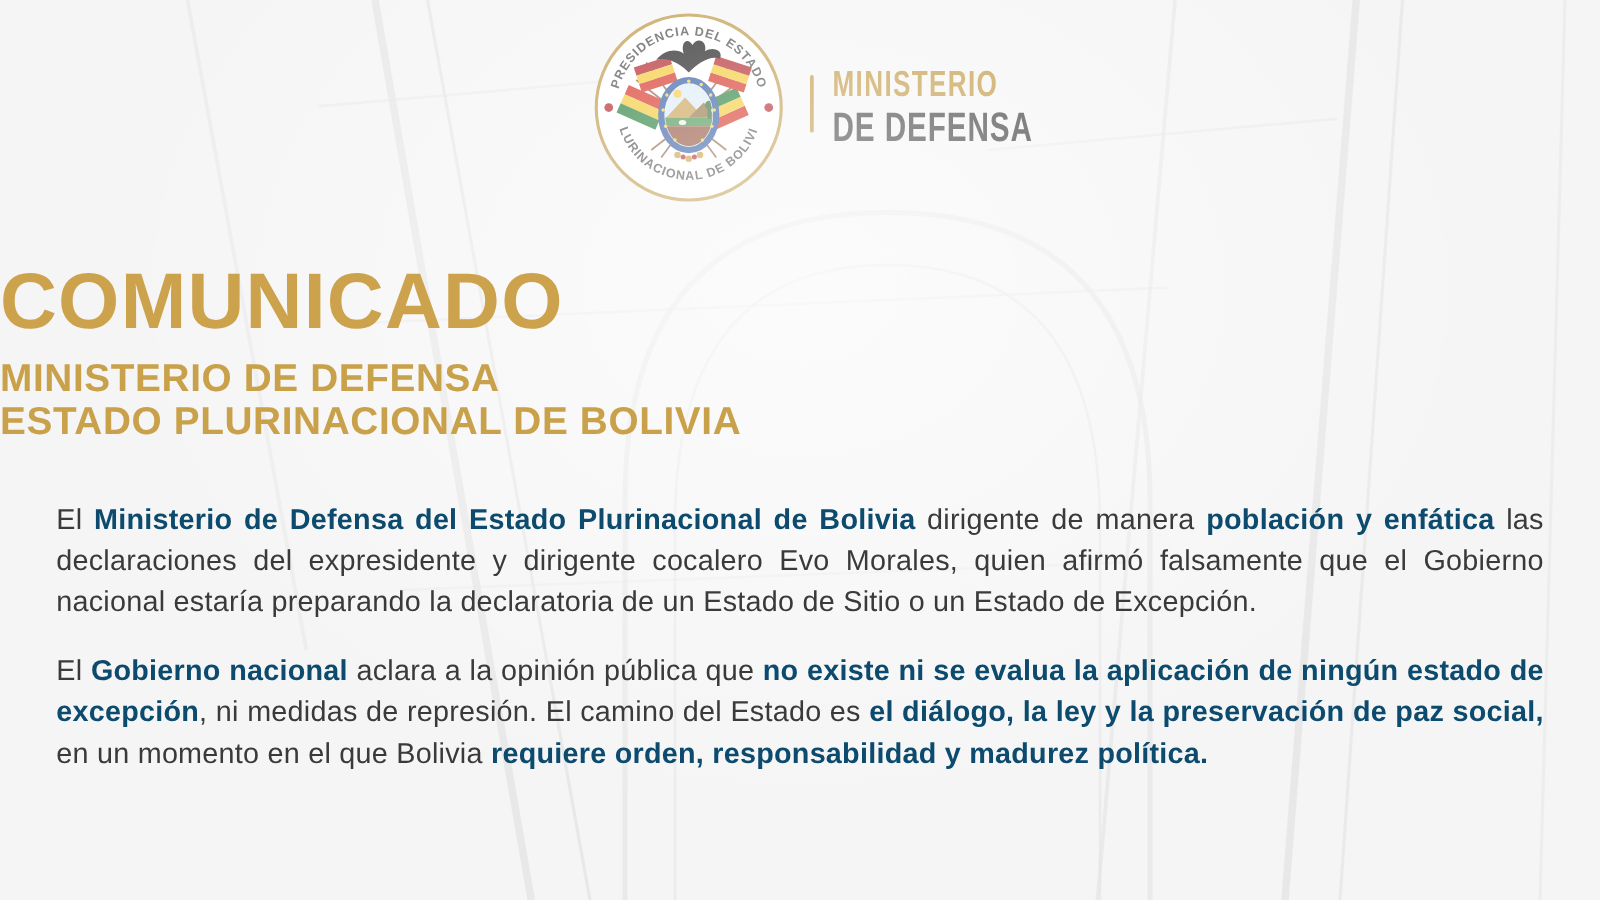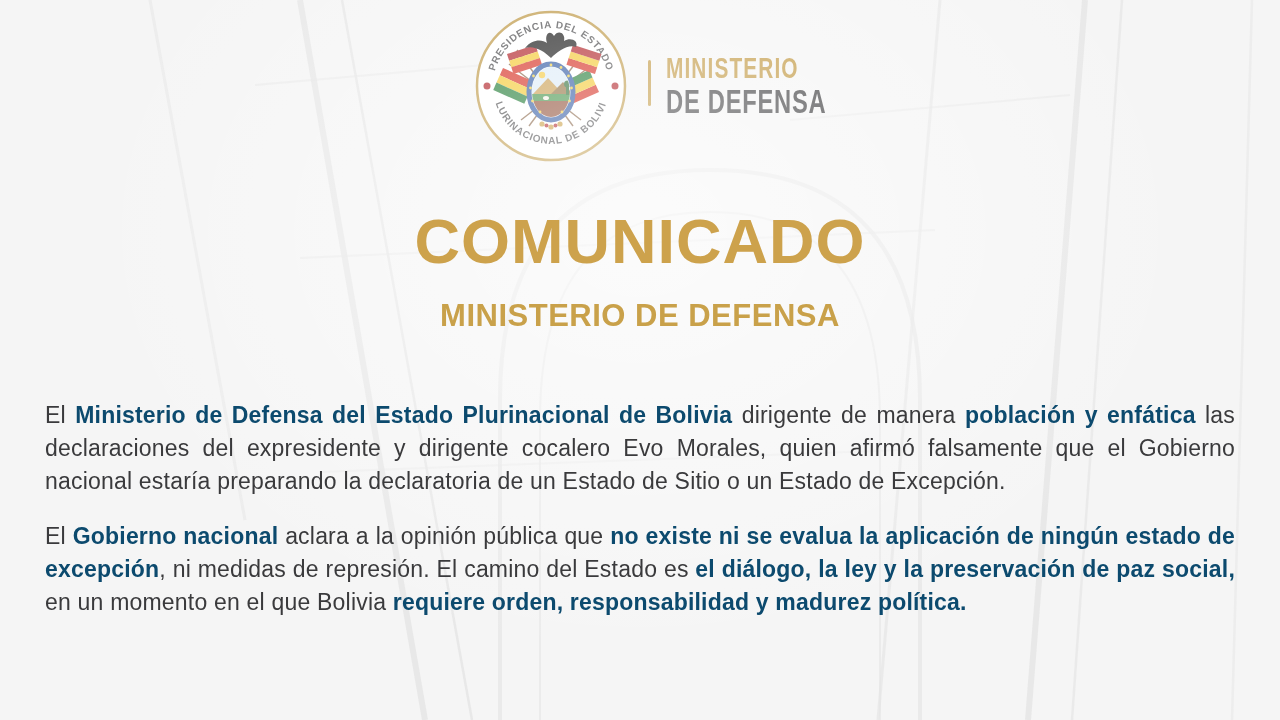--- a/index.html
+++ b/index.html
@@ -40,28 +40,28 @@
   }
   .brand-line2 {
     font-size: 33px; font-weight: bold; color: #3a3a3c;
     letter-spacing: 1px; line-height: 1.05; margin-top: 2px;
     transform: scaleX(0.72); transform-origin: left top;
   }
 
   
   .title-block {
     position: absolute; left: 0; top: 210px; width: 1280px;
-    text-align: center; z-index: 2;
+    text-align: left; z-index: 2;
   }
   .title-main {
     font-size: 63px; font-weight: bold; color: #cda24c;
     letter-spacing: 1px; line-height: 1;
   }
   .title-sub {
-    margin-top: 26px;
+    margin-top: 13px;
     font-size: 31px; font-weight: bold; color: #c9a14a;
     line-height: 34px; letter-spacing: 0.5px;
   }
 
   
   .body-text {
     position: absolute; left: 45px; top: 399px; width: 1190px; z-index: 2;
   }
   .body-text p {
     font-size: 23px; line-height: 33px; letter-spacing: 0.2px;
@@ -200,20 +200,21 @@
     <div class="brand-text">
       <div class="brand-line1">MINISTERIO</div>
       <div class="brand-line2">DE DEFENSA</div>
     </div>
   </header>
 
   <section class="title-block">
     <h1 class="title-main">COMUNICADO</h1>
     <div class="title-sub">
       <div>MINISTERIO DE DEFENSA</div>
+      <div>ESTADO PLURINACIONAL DE BOLIVIA</div>
     </div>
   </section>
 
   <section class="body-text">
     <p><span>El </span><span class="b">Ministerio de Defensa del Estado Plurinacional de Bolivia</span><span> dirigente de manera </span><span class="b">población y enfática</span><span> las declaraciones del expresidente y dirigente cocalero Evo Morales, quien afirmó falsamente que el Gobierno nacional estaría preparando la declaratoria de un Estado de Sitio o un Estado de Excepción.</span></p>
     <p><span>El </span><span class="b">Gobierno nacional</span><span> aclara a la opinión pública que </span><span class="b">no existe ni se evalua la aplicación de ningún estado de excepción</span><span>, ni medidas de represión. El camino del Estado es </span><span class="b">el diálogo, la ley y la preservación de paz social,</span><span> en un momento en el que Bolivia </span><span class="b">requiere orden, responsabilidad y madurez política.</span></p>
   </section>
 
 </div>
 

